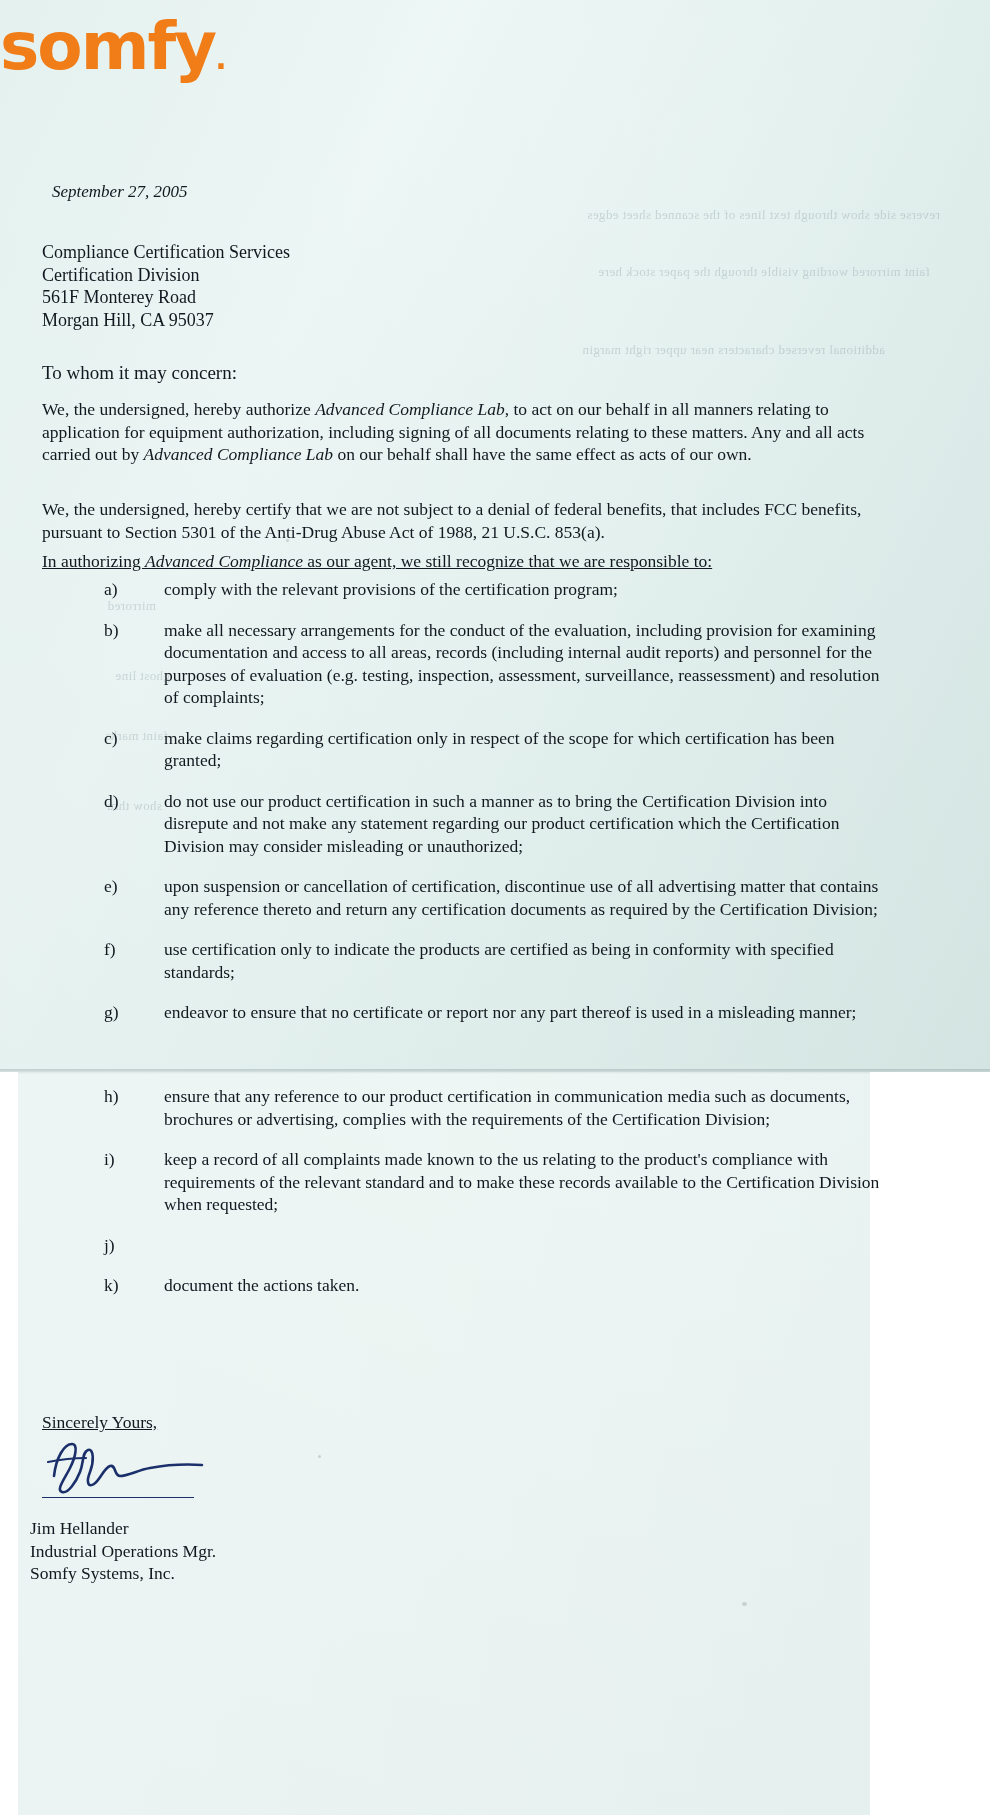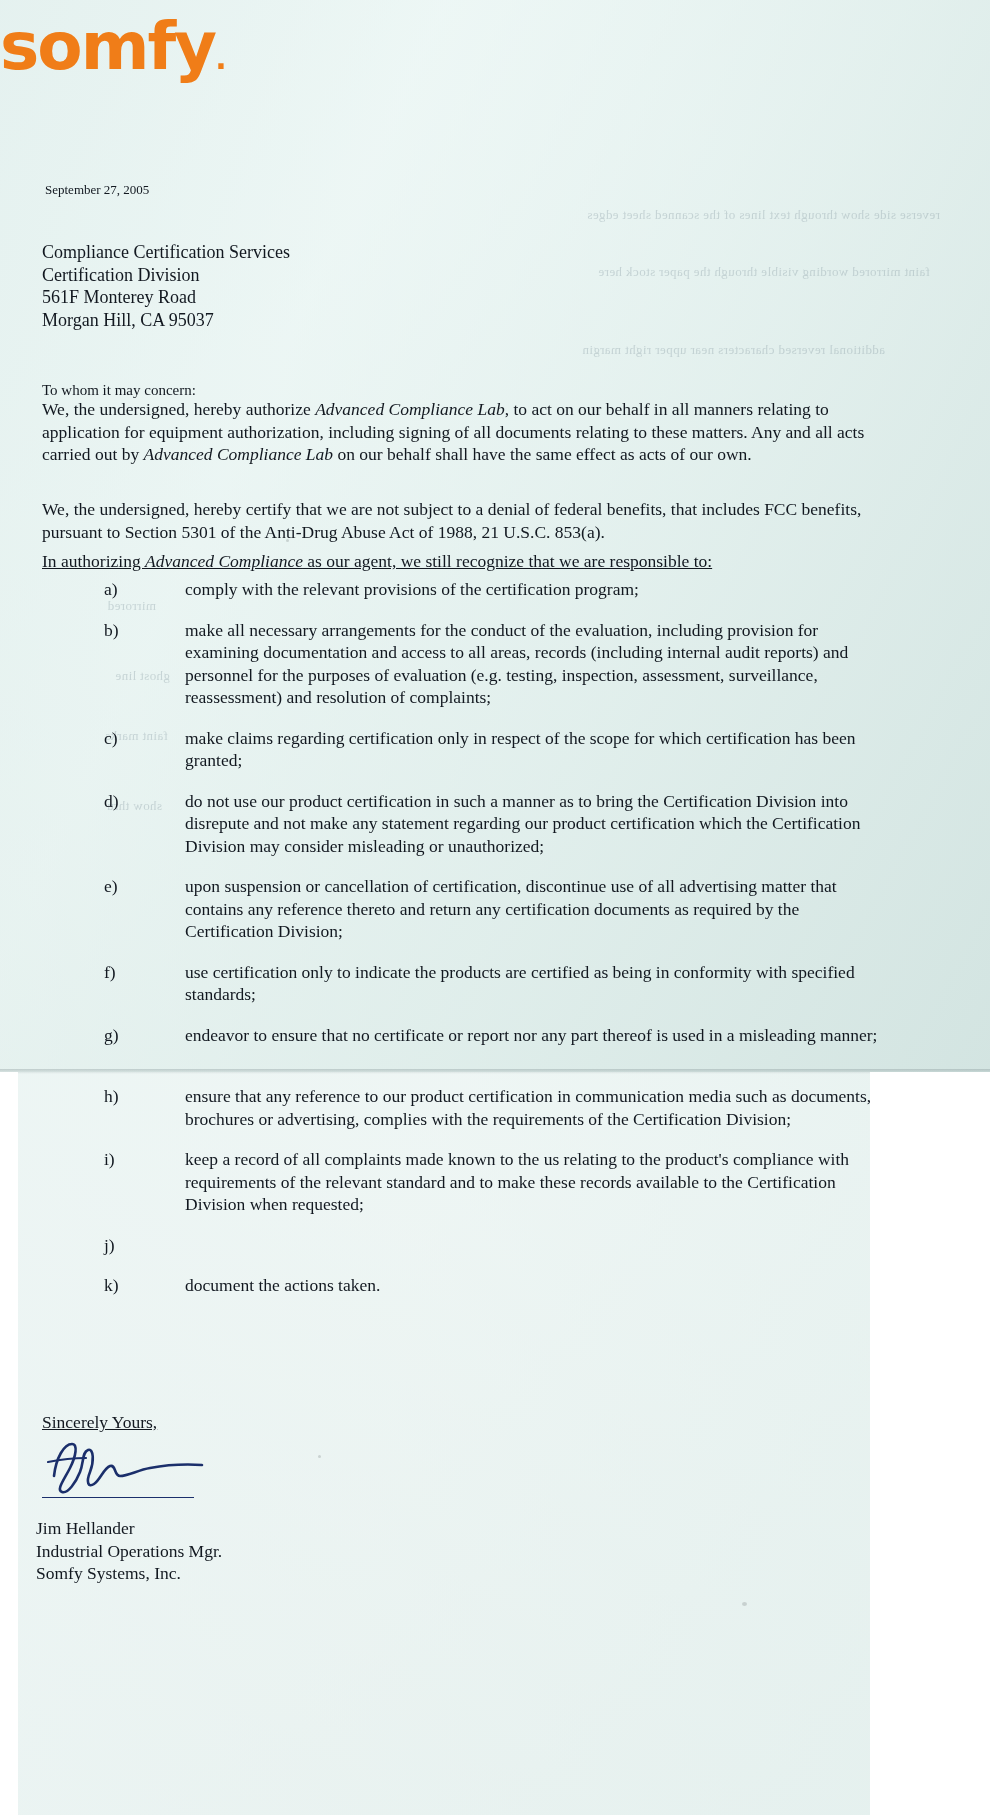--- a/index.html
+++ b/index.html
@@ -94,37 +94,38 @@
   .content {
     position: absolute;
     left: 42px;
     top: 0;
     width: 880px;
   }
 
   .date {
     position: absolute;
     top: 182px;
-    left: 3px;
-    font-size: 13px;
+    left: 10px;
+    font-size: 17px;
+    font-style: italic;
   }
 
   .addr {
     position: absolute;
     top: 241px;
     left: 0;
     font-size: 18px;
     line-height: 22.5px;
   }
 
   .salutation {
     position: absolute;
-    top: 382px;
+    top: 362px;
     left: 0;
-    font-size: 15px;
+    font-size: 19px;
   }
 
   .para {
     position: absolute;
     left: 0;
     width: 842px;
     font-size: 17.5px;
     line-height: 22.5px;
     text-align: left;
   }
@@ -149,21 +150,20 @@
   }
   .item .marker {
     width: 122px;
     flex: none;
     padding-left: 62px;
     box-sizing: border-box;
   }
   .item .body {
     flex: 1;
     padding-right: 22px;
-    margin-left: 21px;
   }
 
   .list2 {
     position: absolute;
     left: 42px;
     top: 1085px;
     width: 860px;
   }
 
   .closing-note {
@@ -191,21 +191,21 @@
     position: absolute;
     left: 42px;
     top: 1497px;
     width: 152px;
     height: 0;
     border-top: 1.5px solid #1b2f6b;
   }
 
   .signer {
     position: absolute;
-    left: 36px;
+    left: 30px;
     top: 1517px;
     font-size: 17.5px;
     line-height: 22.5px;
   }
 
   .speck {
     position: absolute;
     background: rgba(140,150,150,0.35);
     border-radius: 50%;
     pointer-events: none;

